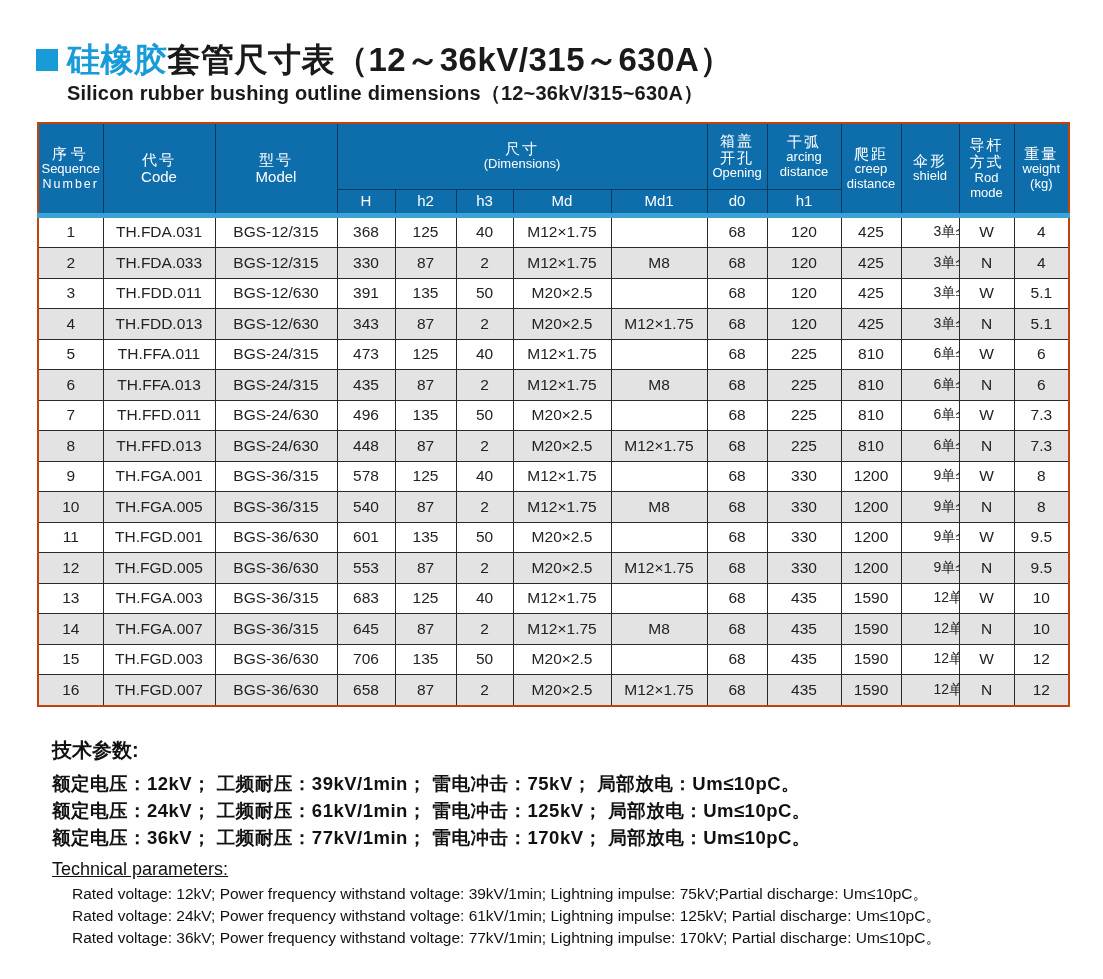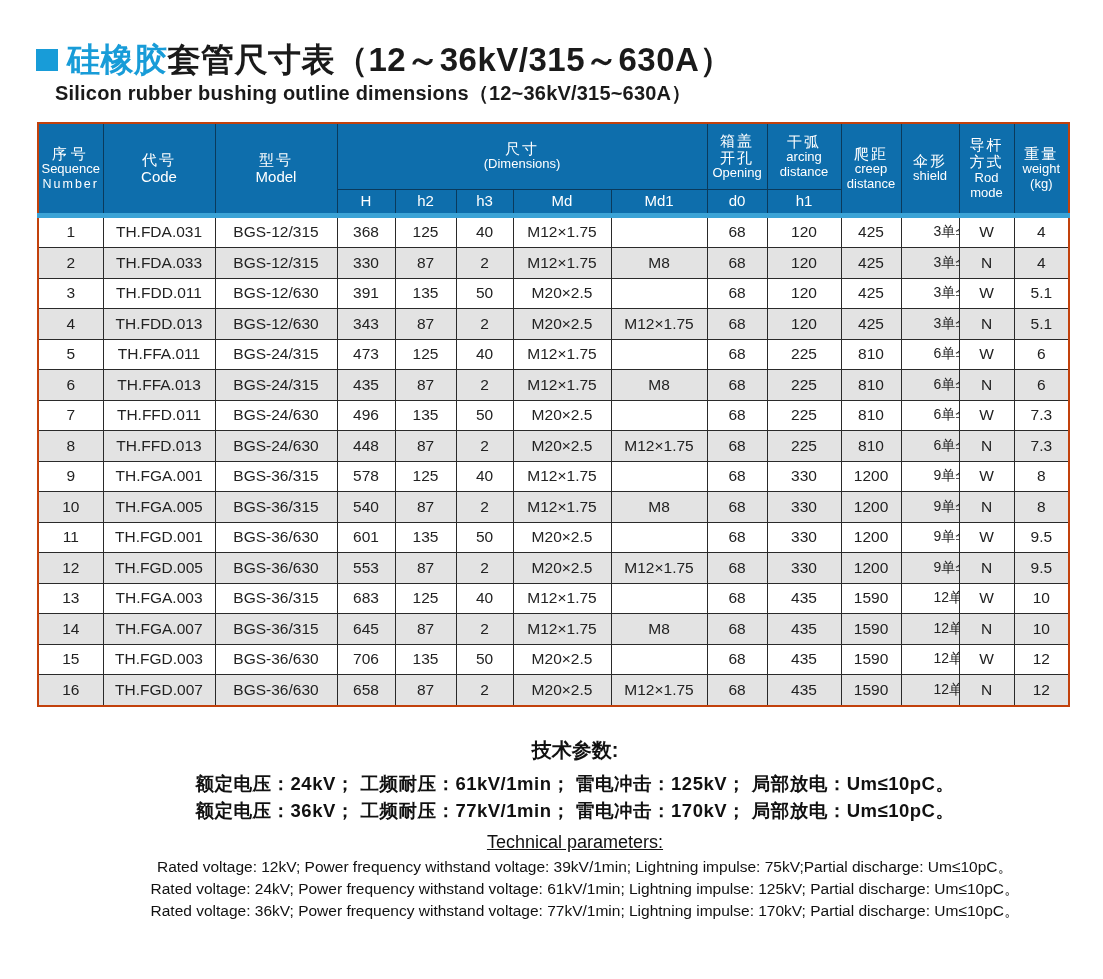--- a/index.html
+++ b/index.html
@@ -39,21 +39,21 @@
     margin-right: 9px;
     flex: 0 0 auto;
   }
   .title-highlight { color: #189cd8; }
   .title-rest { color: #1a1a1a; }
   .subtitle {
     font-size: 20px;
     font-weight: bold;
     color: #1a1a1a;
     margin-top: 4px;
-    margin-left: 19px;
+    margin-left: 31px;
     letter-spacing: 0.2px;
   }
   
   table.spec {
     position: absolute;
     left: 37px;
     top: 122px;
     width: 1031px;
     border-collapse: collapse;
     table-layout: fixed;
@@ -90,24 +90,23 @@
     background: #ffffff;
     padding: 0 2px;
     overflow: hidden;
     white-space: nowrap;
   }
   table.spec tbody tr.alt td { background: #e3e3e3; }
   table.spec tbody td.c-shield { font-size: 14px; padding-left: 32px; }
   
   .tech {
     position: absolute;
-    left: 65px;
+    left: 52px;
     top: 737px;
     width: 1020px;
-    text-align: center;
   }
   .tech-heading-zh {
     font-size: 20px;
     font-weight: bold;
     color: #111111;
     margin-bottom: 6px;
   }
   .tech-line-zh {
     font-size: 18.5px;
     font-weight: bold;
@@ -478,20 +477,21 @@
           <td class="c-creep">1590</td>
           <td class="c-shield">12单伞</td>
           <td class="c-rod">N</td>
           <td class="c-weight">12</td>
         </tr>
       </tbody>
   </table>
 
   <div class="tech">
     <div class="tech-heading-zh">技术参数:</div>
+    <div class="tech-line-zh">额定电压：12kV；  工频耐压：39kV/1min；  雷电冲击：75kV；  局部放电：Um≤10pC。</div>
     <div class="tech-line-zh">额定电压：24kV；  工频耐压：61kV/1min；  雷电冲击：125kV；  局部放电：Um≤10pC。</div>
     <div class="tech-line-zh">额定电压：36kV；  工频耐压：77kV/1min；  雷电冲击：170kV；  局部放电：Um≤10pC。</div>
     <div class="tech-heading-en">Technical parameters:</div>
     <div class="tech-line-en">Rated voltage: 12kV; Power frequency withstand voltage: 39kV/1min; Lightning impulse: 75kV;Partial discharge: Um≤10pC。</div>
     <div class="tech-line-en">Rated voltage: 24kV; Power frequency withstand voltage: 61kV/1min; Lightning impulse: 125kV; Partial discharge: Um≤10pC。</div>
     <div class="tech-line-en">Rated voltage: 36kV; Power frequency withstand voltage: 77kV/1min; Lightning impulse: 170kV; Partial discharge: Um≤10pC。</div>
   </div>
 
 </div>
 

